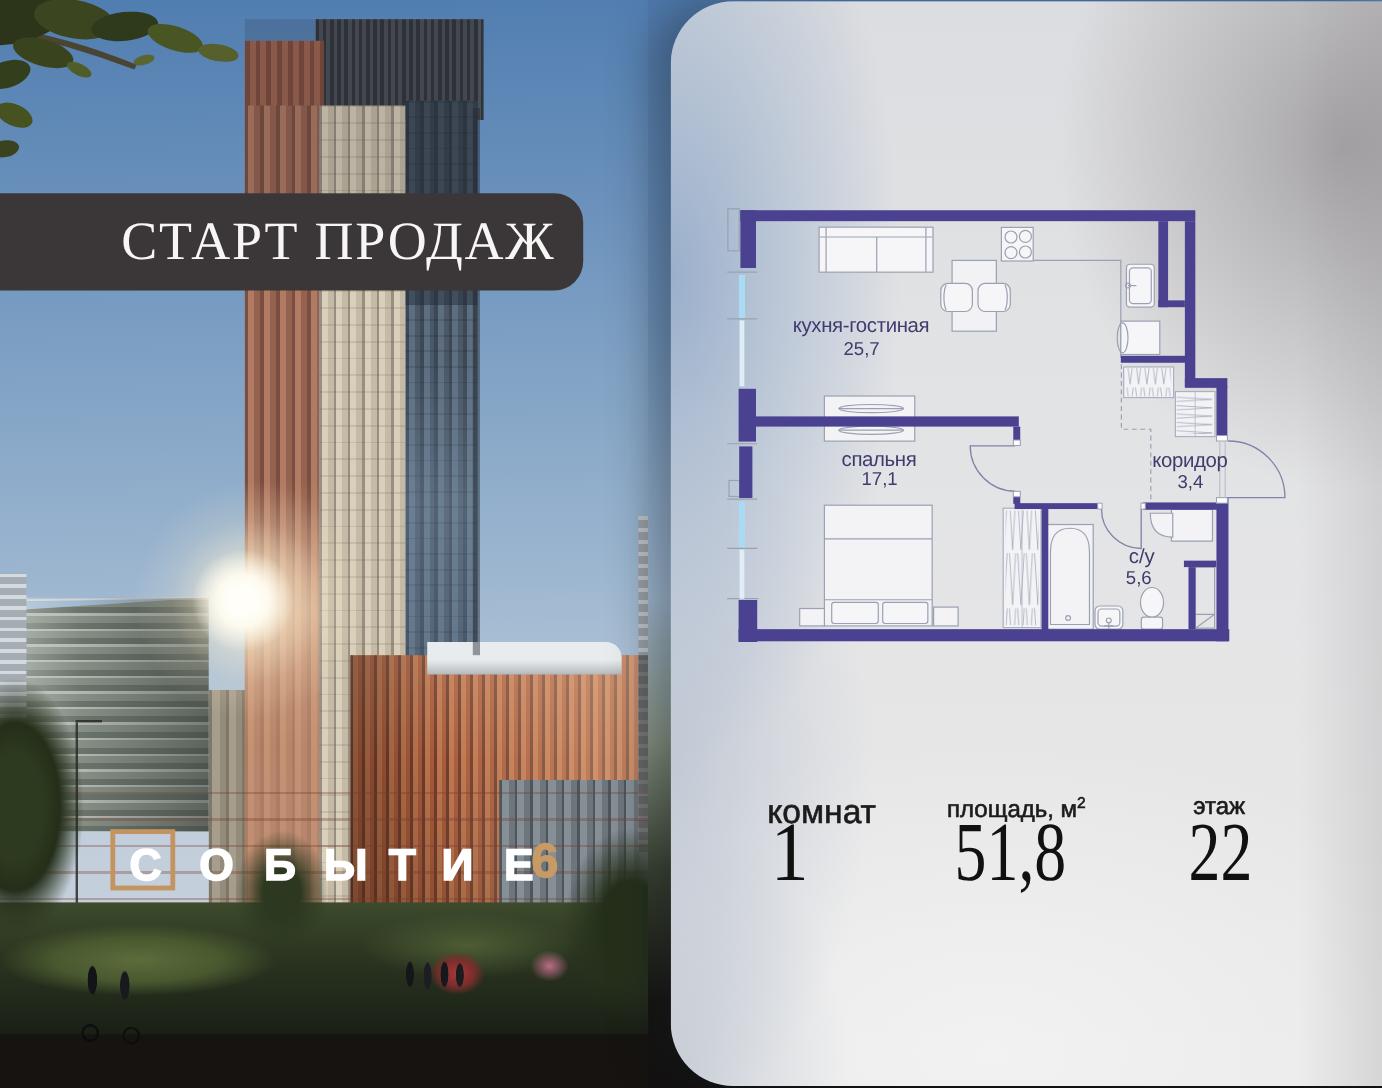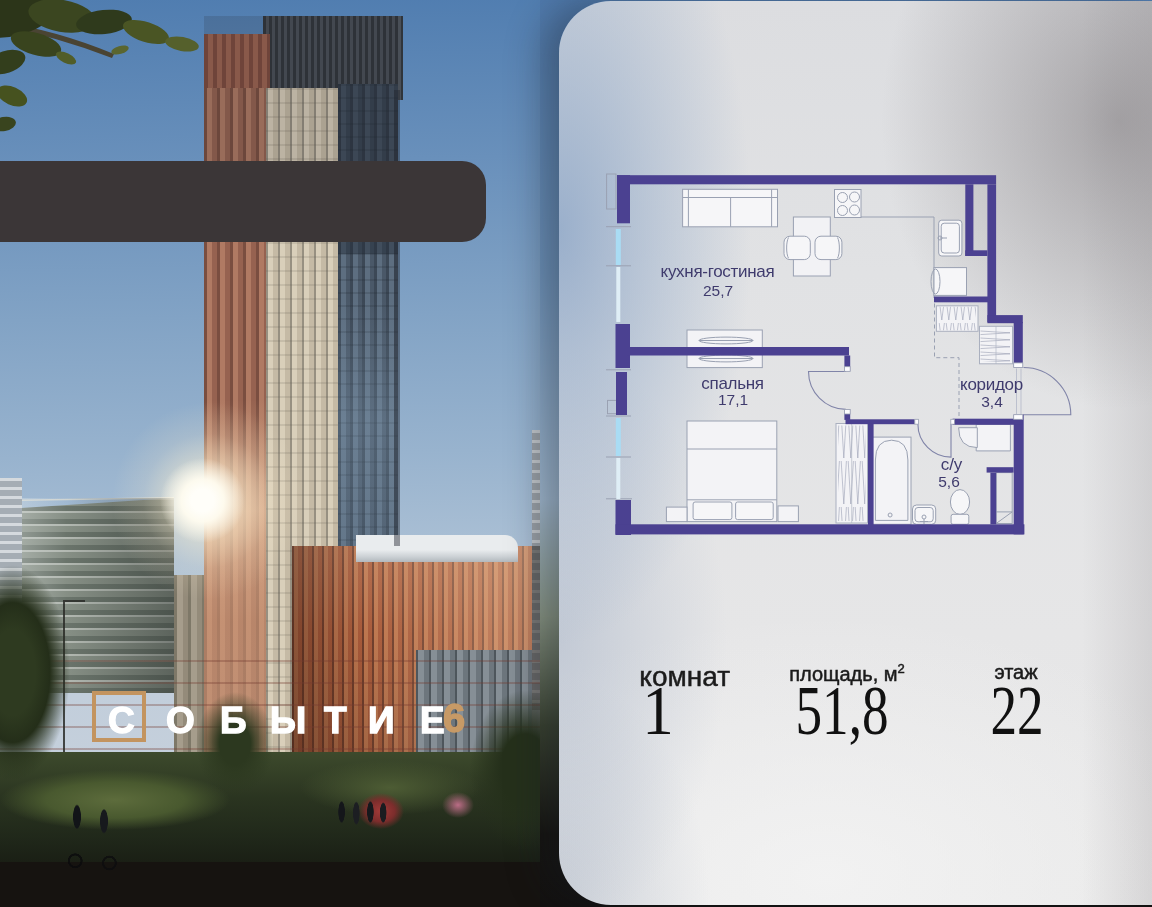--- a/index.html
+++ b/index.html
@@ -140,20 +140,22 @@
       <ellipse cx="6" cy="62" rx="20" ry="11" transform="rotate(-18 6 62)" fill="#333e1c"></ellipse>
       <ellipse cx="12" cy="96" rx="16" ry="9" transform="rotate(24 12 96)" fill="#46521f"></ellipse>
       <ellipse cx="4" cy="124" rx="12" ry="7" transform="rotate(-10 4 124)" fill="#39441e"></ellipse>
       <ellipse cx="66" cy="58" rx="11" ry="5" transform="rotate(26 66 58)" fill="#515d28"></ellipse>
       <ellipse cx="120" cy="50" rx="9" ry="4" transform="rotate(-16 120 50)" fill="#5a6630"></ellipse>
     </g>
   </svg>
 
   <div id="banner" style="left:0;top:161px;width:486px;height:81px;background:#3b3637;border-radius:0 24px 24px 0;"></div>
 
+  <div id="bantxt" style="left:0;top:161px;width:486px;height:79px;display:flex;align-items:center;justify-content:center;
+    font-family:'Liberation Serif',serif;font-size:45px;color:#f7f6f4;letter-spacing:1.5px;padding-left:78px;box-sizing:border-box;">СТАРТ&nbsp;ПРОДАЖ</div>
 
   <div style="left:92px;top:691px;width:46px;height:43px;border:4.5px solid #c3945f;"></div>
 
   <div id="logotxt" style="left:0;top:705px;width:520px;height:40px;font-weight:bold;font-size:37px;color:#fff;
     -webkit-text-stroke:1.3px #fff;line-height:32px;">
     <span style="position:absolute;left:108px;">С</span>
     <span style="position:absolute;left:166px;">О</span>
     <span style="position:absolute;left:220px;">Б</span>
     <span style="position:absolute;left:270px;">Ы</span>
     <span style="position:absolute;left:324px;">Т</span>

